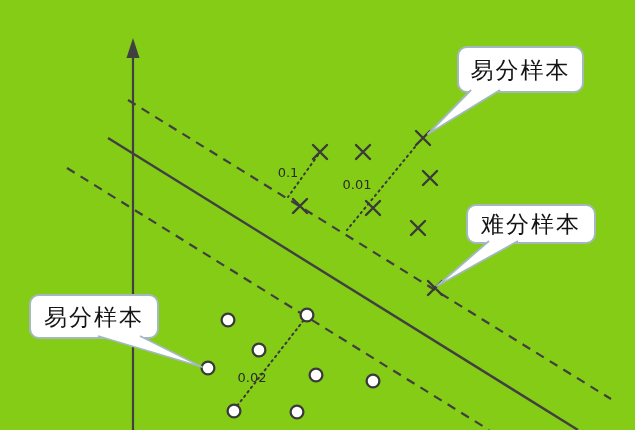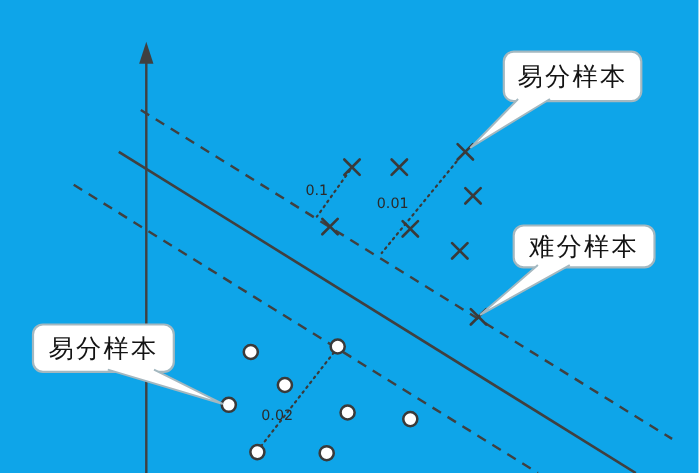--- a/index.html
+++ b/index.html
@@ -4,21 +4,21 @@
 <style>
   html, body {
     margin: 0;
     padding: 0;
     background: #ffffff;
   }
   #stage {
     position: relative;
     width: 635px;
     height: 430px;
-    background: #0ea5e9;
+    background: #84cc16;
     overflow: hidden;
     font-family: "Liberation Sans", "DejaVu Sans", sans-serif;
   }
   #diagram {
     position: absolute;
     left: 0;
     top: 0;
     width: 100%;
     height: 100%;
   }

